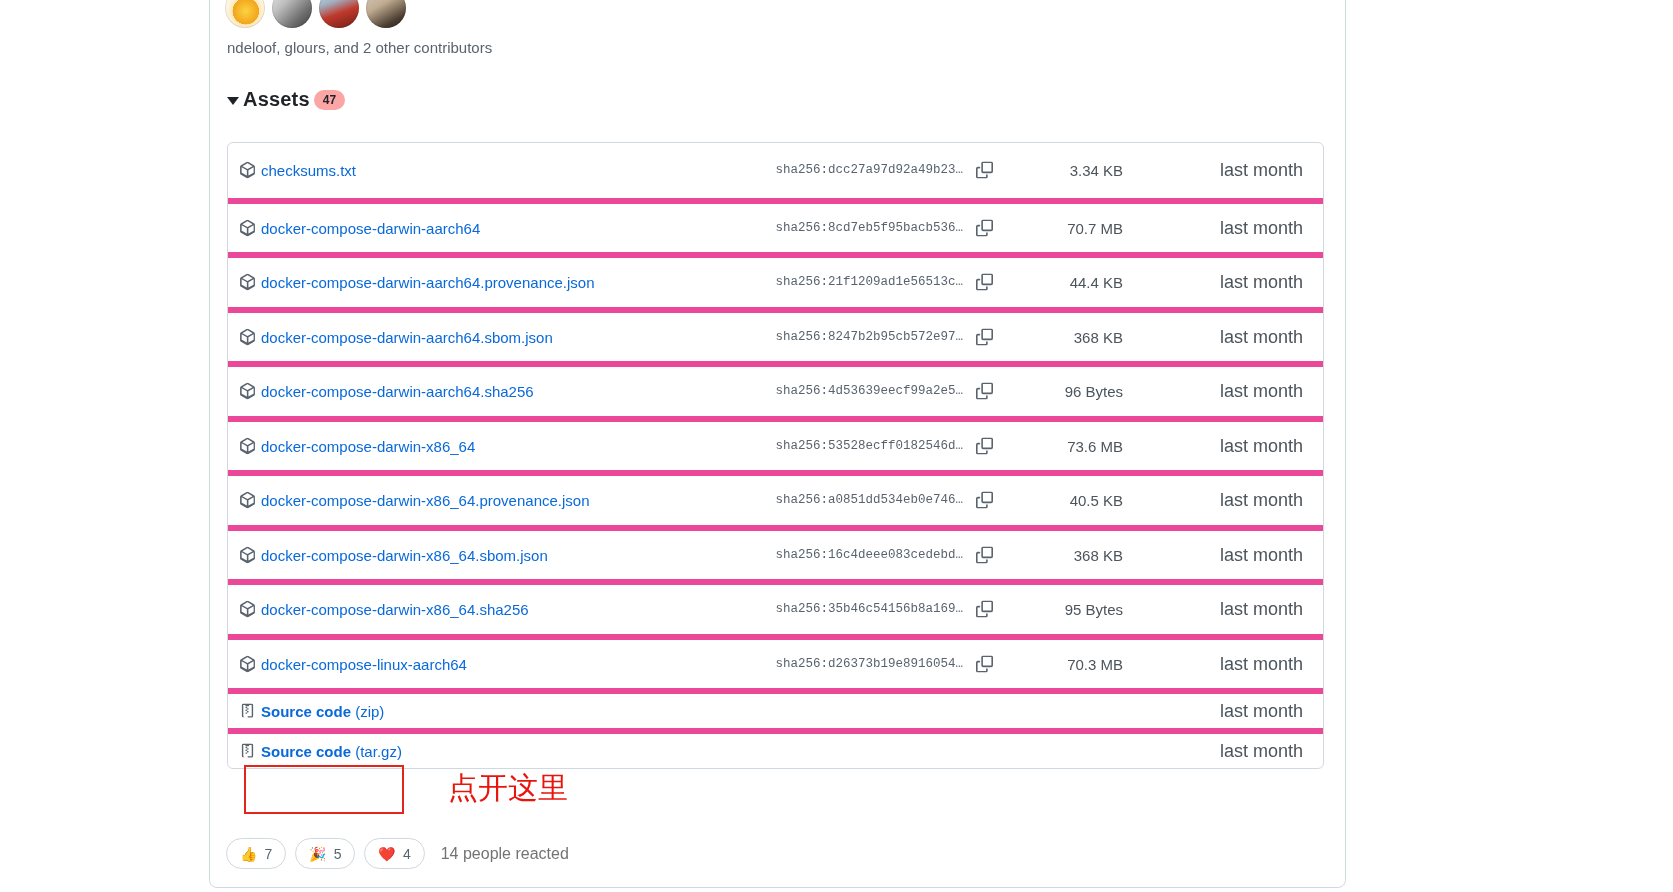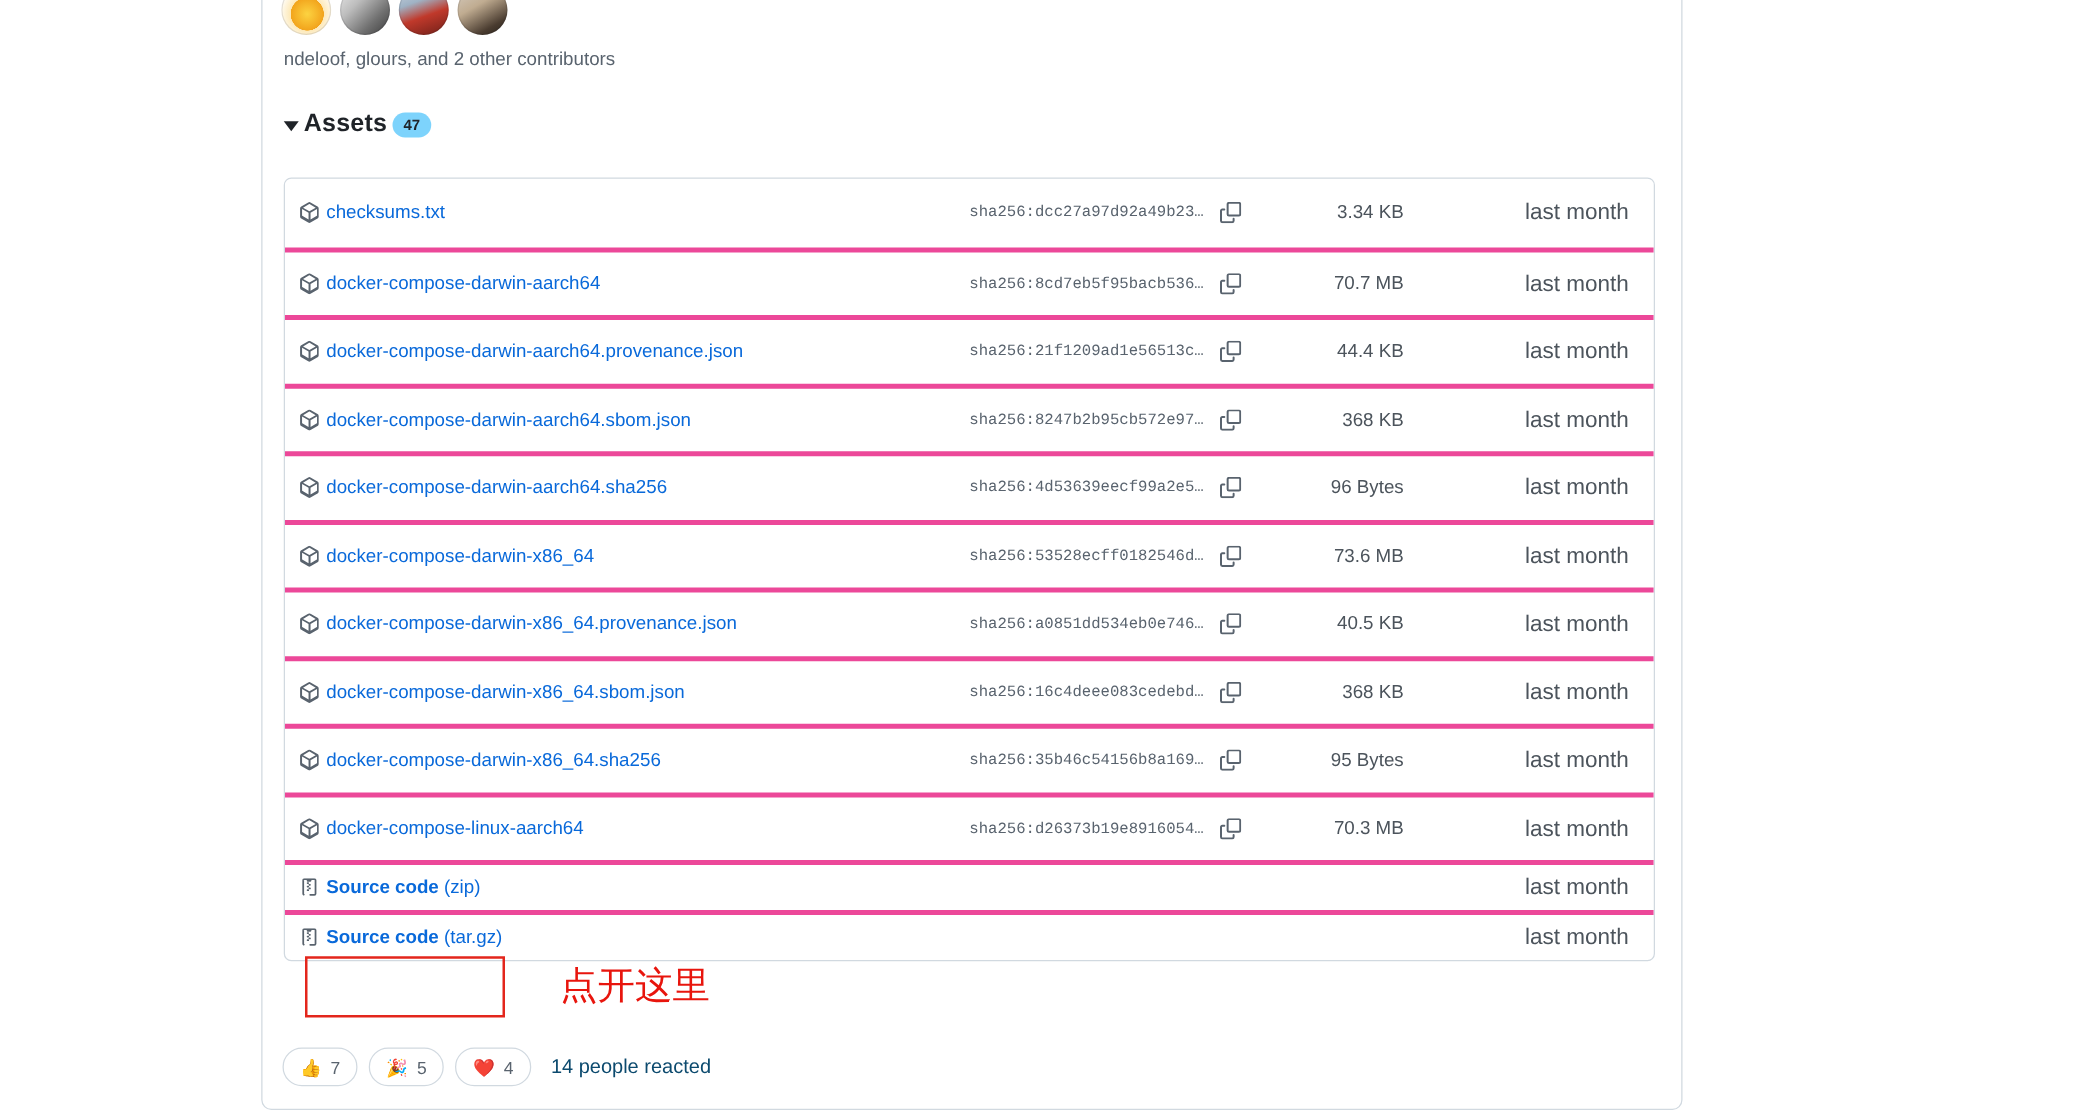--- a/index.html
+++ b/index.html
@@ -18,28 +18,28 @@
   .av3{background:linear-gradient(160deg,#cfd9e4 0%,#9fb2c4 34%,#c0392b 60%,#6e1f18 100%);}
   .av4{background:linear-gradient(150deg,#d8d0c6 0%,#c0ac91 40%,#4a3c30 78%,#262018 100%);}
 
   .contributors{position:absolute;left:227px;top:39px;font-size:15px;color:#59636e;}
 
   
   .assets-header{position:absolute;left:227px;top:88px;display:flex;align-items:center;gap:4px;}
   .caret{width:0;height:0;border-left:6px solid transparent;border-right:6px solid transparent;
     border-top:8px solid #1f2328;margin-top:2px;}
   .assets-title{font-size:20px;font-weight:700;color:#1f2328;letter-spacing:.2px;}
-  .assets-count{background:#7dd3fc;color:#1f2328;font-size:12px;font-weight:600;
+  .assets-count{background:#fca5a5;color:#1f2328;font-size:12px;font-weight:600;
     border-radius:20px;padding:3px 9px;line-height:14px;}
 
   
   .assets-table{position:absolute;left:227px;top:142px;width:1097px;background:#fff;
     border:1px solid #d1d9e0;border-radius:6px;overflow:hidden;box-sizing:border-box;}
   .row{position:relative;box-sizing:border-box;}
-  .row + .row{border-top:4px solid #ec4899;}
+  .row + .row{border-top:6px solid #ec4899;}
   .asset-row{height:54.5px;}
   .source-row{height:40px;}
   .showall-row{height:45px;}
   .pkg-icon{position:absolute;left:11px;top:50%;transform:translateY(-50%);width:17px;height:17px;fill:#59636e;}
   .zip-icon{position:absolute;left:12px;top:50%;transform:translateY(-50%);width:15px;height:15px;fill:#59636e;}
   .file-link{position:absolute;left:33px;top:50%;transform:translateY(-50%);
     color:#0969da;font-size:15px;text-decoration:none;white-space:nowrap;cursor:pointer;}
   .src-label{font-weight:700;}
   .src-format{font-weight:400;}
   .hash{position:absolute;right:360px;top:50%;transform:translateY(-50%);
@@ -58,21 +58,21 @@
   .annotation-text{position:absolute;left:448px;top:768px;z-index:6;
     font-family:"Liberation Serif","DejaVu Serif",serif;font-weight:400;font-size:30px;
     color:#e8150d;white-space:nowrap;}
 
   
   .reactions{position:absolute;left:226px;top:838px;display:flex;align-items:center;gap:9px;}
   .reaction-pill{display:flex;align-items:center;gap:7px;height:31px;padding:0 13px;
     border:1px solid #d1d9e0;border-radius:16px;background:#fff;cursor:pointer;box-sizing:border-box;}
   .reaction-emoji{font-size:14px;line-height:1;}
   .reaction-count{font-size:14px;color:#59636e;}
-  .reaction-summary{margin-left:7px;font-size:16px;color:#0c4a6e;}
+  .reaction-summary{margin-left:7px;font-size:16px;color:#737373;}
 </style>
 </head>
 <body>
 
 <div class="page">
 
   <div class="release-card"></div>
 
   <div class="avatars">
     <div class="avatar av1"></div>

